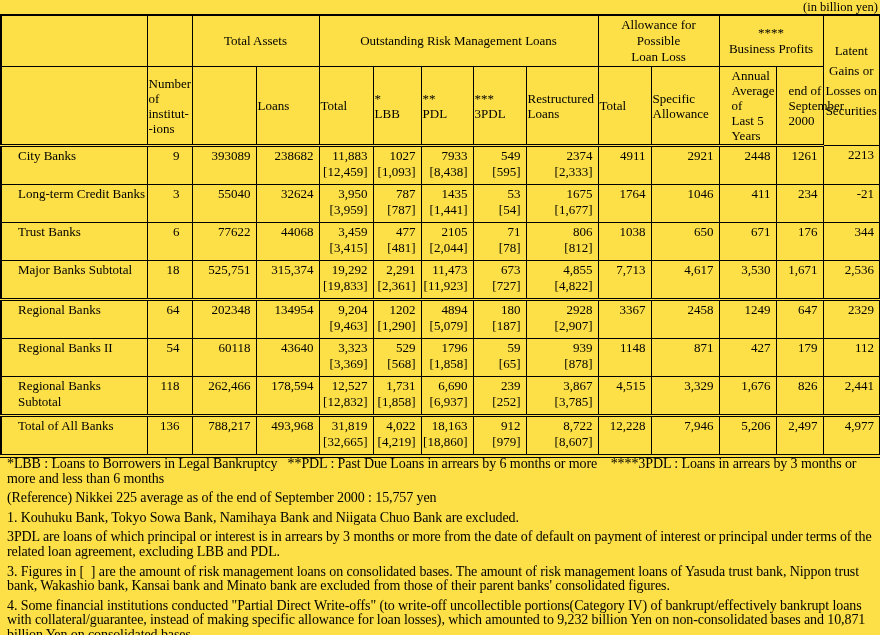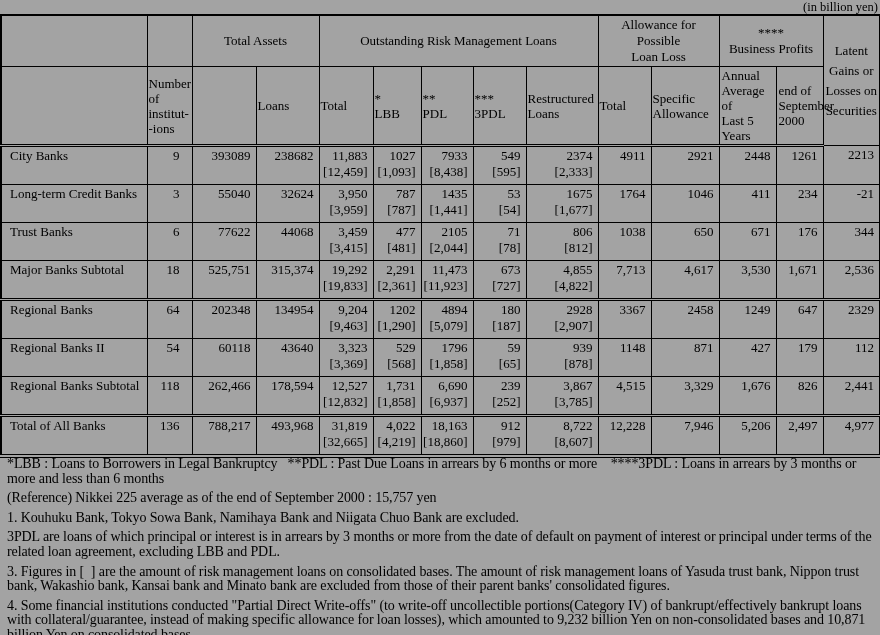--- a/index.html
+++ b/index.html
@@ -1,18 +1,18 @@
 <!DOCTYPE html>
 <html><head>
 <meta charset="utf-8">
 <style>
   html,body { margin:0; padding:0; background:#fff; }
   .page {
     position:relative; width:880px; height:635px;
-    background:#a3a3a3; color:#000;
+    background:#fde047; color:#000;
     font-family:"Liberation Serif", serif;
     overflow:hidden;
   }
   .unit {
     position:absolute; top:0; right:2px;
     font-size:12.5px; line-height:14px;
   }
   table.bank {
     position:absolute; top:14px; left:0;
     width:879px; table-layout:fixed;
@@ -22,25 +22,25 @@
   table.bank td { border:1px solid #000; font-size:13px; }
   
   td.tl-a { border-right:none; border-bottom:none; }
   td.tl-b { border-left:none; border-right:1px solid #000; border-bottom:1px solid #000; }
   td.tl-c { border-top:none; }
   
   tr.h1 > td { height:34px; text-align:center; vertical-align:middle; white-space:pre-line; }
   tr.h2 > td { height:72px; vertical-align:middle; white-space:pre-line; line-height:15px; }
   tr.h2 > td, td.latent { border-bottom:3px double #000; }
   td.latent { text-align:center; vertical-align:middle; white-space:pre-line; line-height:20px; }
-  td.hsmall { font-size:11px; text-align:left; padding-left:2px; line-height:13px; }
+  td.hsmall { font-size:11px; text-align:left; padding-left:12px; line-height:13px; }
   td.thickR { border-right:2px solid #000; }
   
   tbody td { height:35px; vertical-align:top; line-height:16px; padding-top:1px; }
-  td.lbl { text-align:left; padding-left:8px; }
+  td.lbl { text-align:left; padding-left:16px; }
   td.num { text-align:right; padding-right:5px; }
   td.inst { padding-right:12px; }
   td .br { display:block; }
   tr.divider > td { border-bottom:3px double #000; }
   tr.last > td { border-bottom:4px double #000; }
   
   .notes { position:absolute; left:2px; top:452px; width:876px; }
   .notes p {
     margin:5px; font-size:14px; line-height:14.6px;
     white-space:pre-wrap; letter-spacing:-0.1px;

